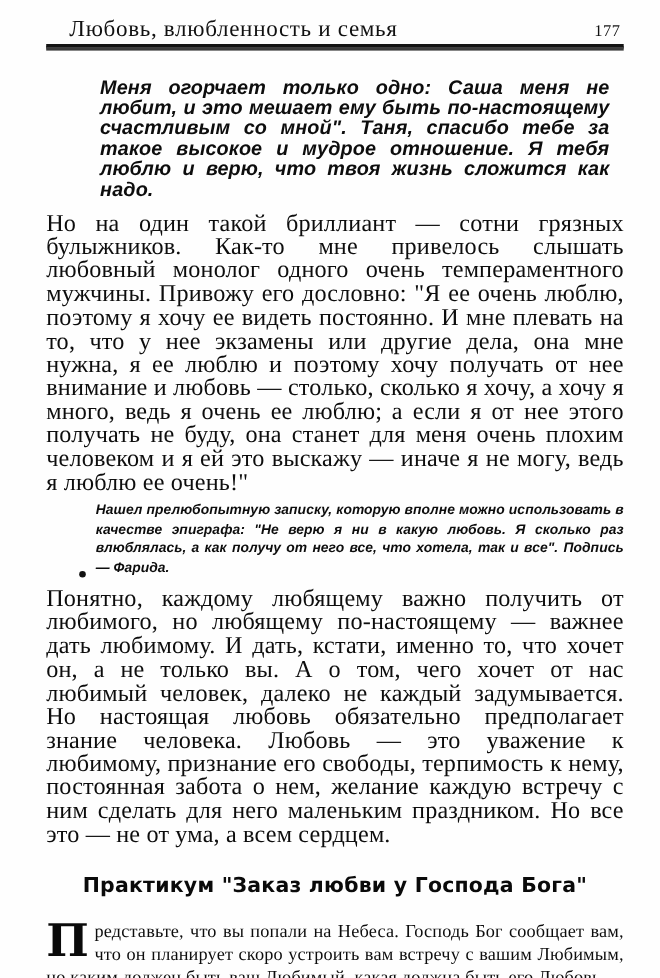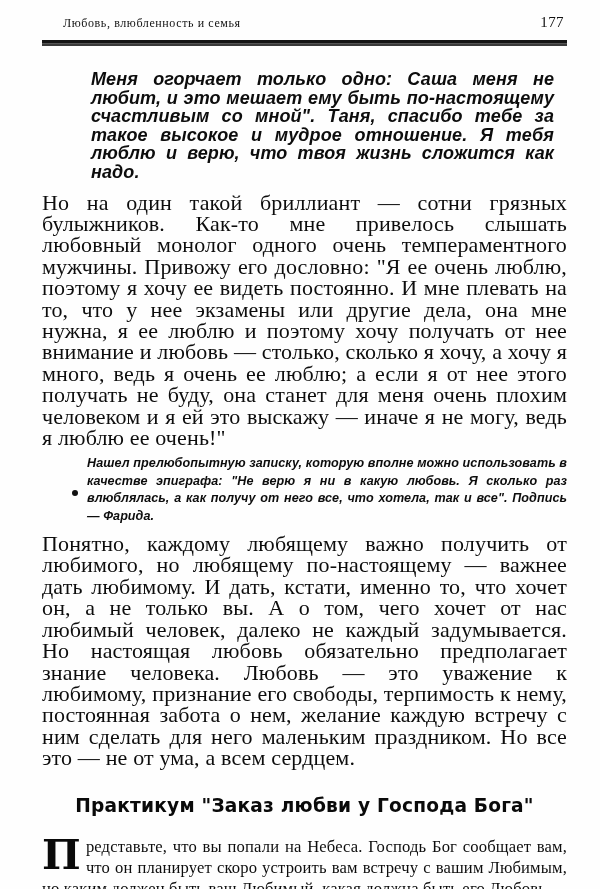--- a/index.html
+++ b/index.html
@@ -32,21 +32,21 @@
     left: 42px;
     top: 14px;
     width: 525px;
     height: 26px;
     display: flex;
     align-items: baseline;
     justify-content: space-between;
   }
   .header-title {
     font-family: "Liberation Serif", "DejaVu Serif", serif;
-    font-size: 12px;
+    font-size: 21px;
     letter-spacing: 0.6px;
     color: #111;
     padding-left: 21px;
     white-space: nowrap;
   }
   .header-page {
     font-family: "Liberation Serif", "DejaVu Serif", serif;
     font-size: 15px;
     letter-spacing: 0.4px;
     color: #111;
@@ -103,21 +103,21 @@
     text-align: justify;
     letter-spacing: 0.1px;
     color: #0d0d0d;
   }
 
   
   .note-block {
     margin: 7px 0 0 30px;
     width: 495px;
     display: flex;
-    align-items: center;
+    align-items: flex-end;
   }
   .note-bullet {
     flex: 0 0 auto;
     width: 15px;
     padding-top: 6px;
     line-height: 0;
   }
   .note-bullet i {
     display: block;
     width: 6px;

